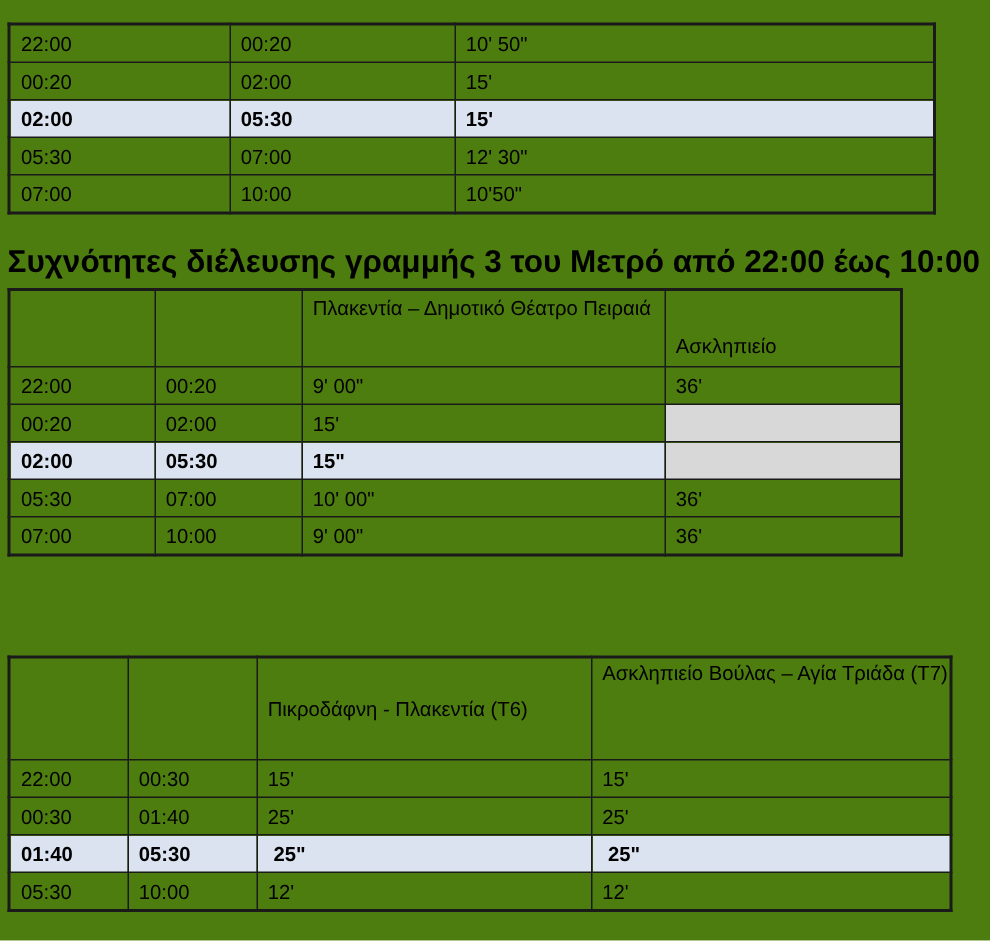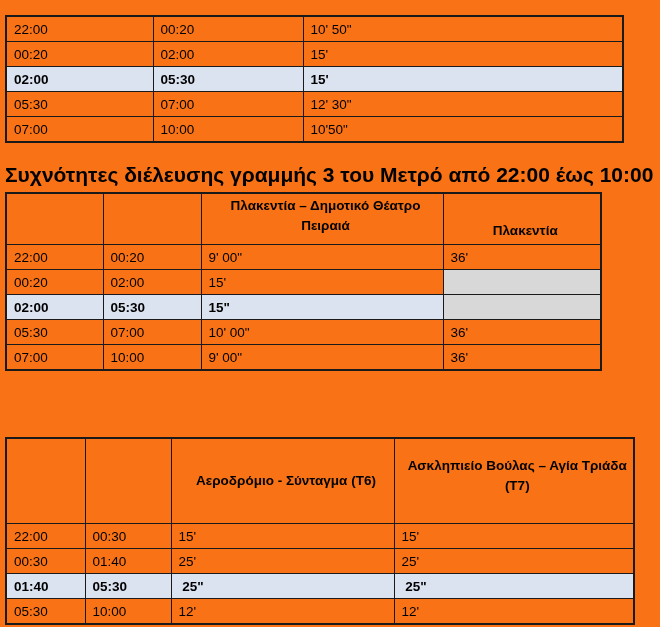--- a/index.html
+++ b/index.html
@@ -5,21 +5,21 @@
   :root{
     --highlight-row:#dbe2f0;
     --gray-cell:#d8d8d8;
     --border:#1a1a1a;
     --text:#000000;
   }
   html,body{margin:0;padding:0;background:#ffffff;}
   .page{
     position:relative;
     width:660px;height:627px;
-    background:#f97316;
+    background:#4d7c0f;
     font-family:"Liberation Sans", sans-serif;
     color:var(--text);
     overflow:hidden;
   }
   table{
     border-collapse:collapse;
     table-layout:fixed;
     position:absolute;
     left:5px;
   }
@@ -28,25 +28,25 @@
     font-size:13.5px;
     padding:0 0 0 7px;
     vertical-align:middle;
     white-space:pre;
     overflow:hidden;
   }
   table{border:2.2px solid var(--border);}
   tr.data-row td{height:24px;}
   tr.hl td{background:var(--highlight-row);font-weight:bold;}
   td.gray{background:var(--gray-cell) !important;}
-  td.head{font-weight:bold;white-space:normal;line-height:1.45;text-align:center;}
+  td.head{font-weight:normal;white-space:normal;line-height:1.45;}
   .t2 td.head{vertical-align:top;padding-top:2px;}
   .t2 td.head.bottom{vertical-align:bottom;padding-bottom:3px;}
   .t3 td.head{vertical-align:middle;}
-  .t3 td.head.top{vertical-align:top;padding-top:17px;}
+  .t3 td.head.top{vertical-align:top;padding-top:0;}
   .t1{top:15px;width:617px;}
   .t2{top:192px;width:595px;}
   .t2 tr.header-row td{height:45px;}
   .t3{top:437px;width:628px;}
   .t3 tr.header-row td{height:67px;}
   .heading{
     position:absolute;left:5px;
     font-size:21px;font-weight:bold;
     white-space:nowrap;
   }
@@ -100,21 +100,21 @@
         <col style="width:97px">
         <col style="width:98px">
         <col style="width:242px">
         <col style="width:158px">
       </colgroup>
     <tbody>
         <tr class="header-row">
       <td></td>
       <td></td>
       <td class="head">Πλακεντία – Δημοτικό Θέατρο Πειραιά</td>
-      <td class="head bottom">Πλακεντία</td>
+      <td class="head bottom">Ασκληπιείο</td>
     </tr>
     <tr class="data-row">
       <td>22:00</td>
       <td>00:20</td>
       <td>9' 00"</td>
       <td>36'</td>
     </tr>
     <tr class="data-row">
       <td>00:20</td>
       <td>02:00</td>
@@ -147,21 +147,21 @@
     <colgroup>
         <col style="width:79px">
         <col style="width:86px">
         <col style="width:223px">
         <col style="width:240px">
       </colgroup>
     <tbody>
         <tr class="header-row">
       <td></td>
       <td></td>
-      <td class="head">Αεροδρόμιο - Σύνταγμα (Τ6)</td>
+      <td class="head">Πικροδάφνη - Πλακεντία (Τ6)</td>
       <td class="head top">Ασκληπιείο Βούλας – Αγία Τριάδα (Τ7)</td>
     </tr>
     <tr class="data-row">
       <td>22:00</td>
       <td>00:30</td>
       <td>15'</td>
       <td>15'</td>
     </tr>
     <tr class="data-row">
       <td>00:30</td>

